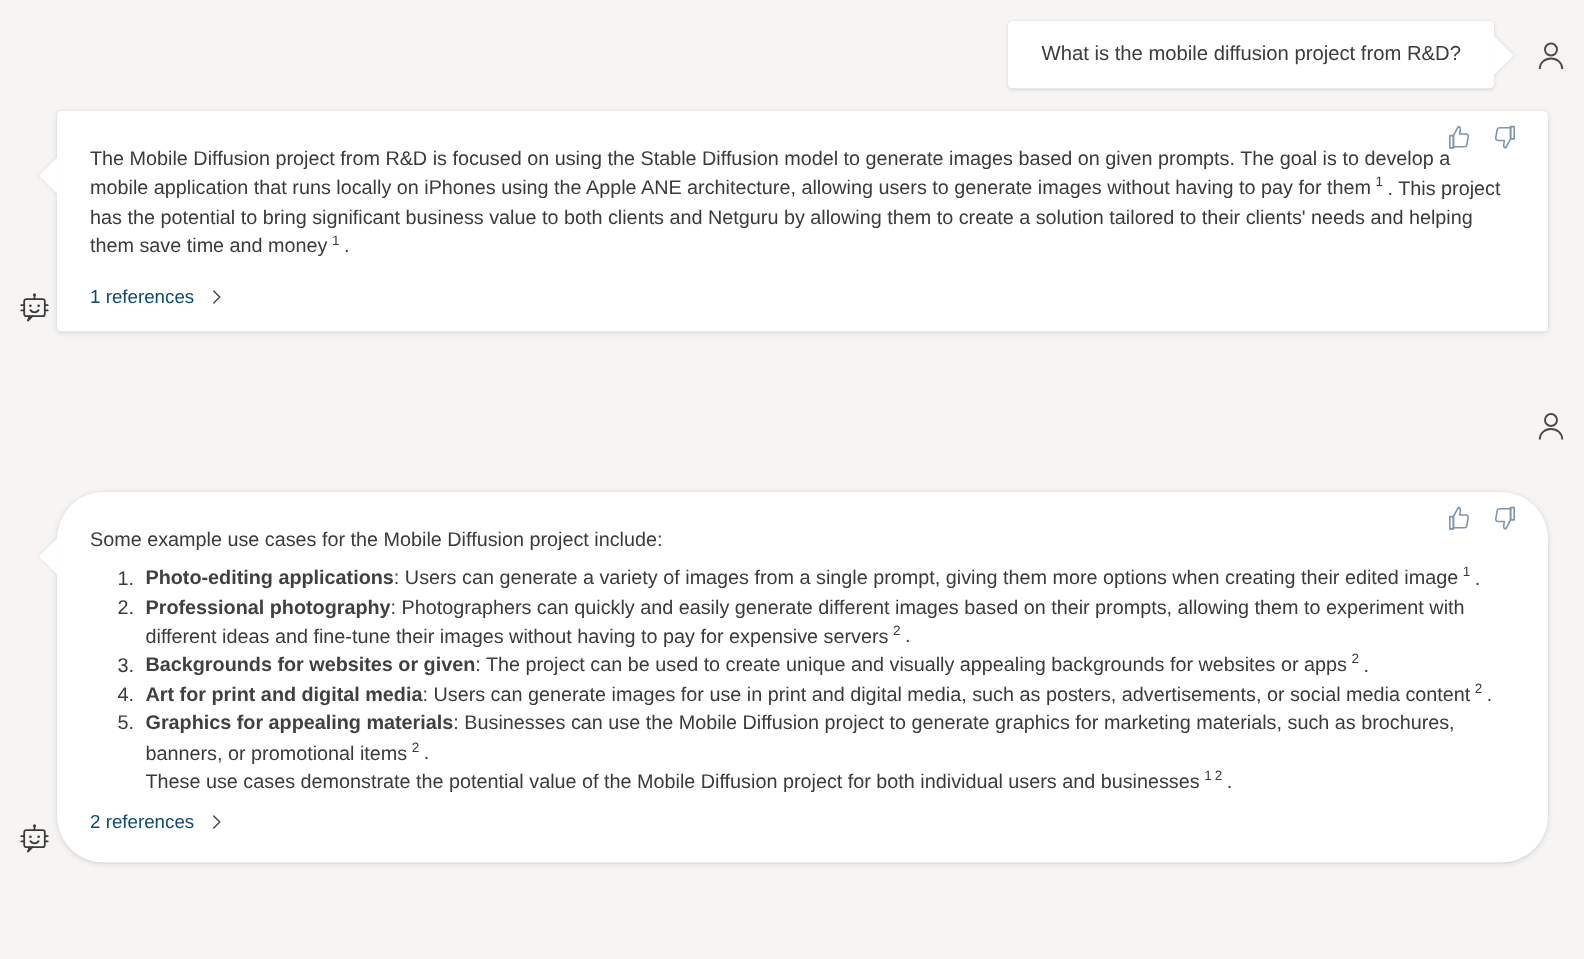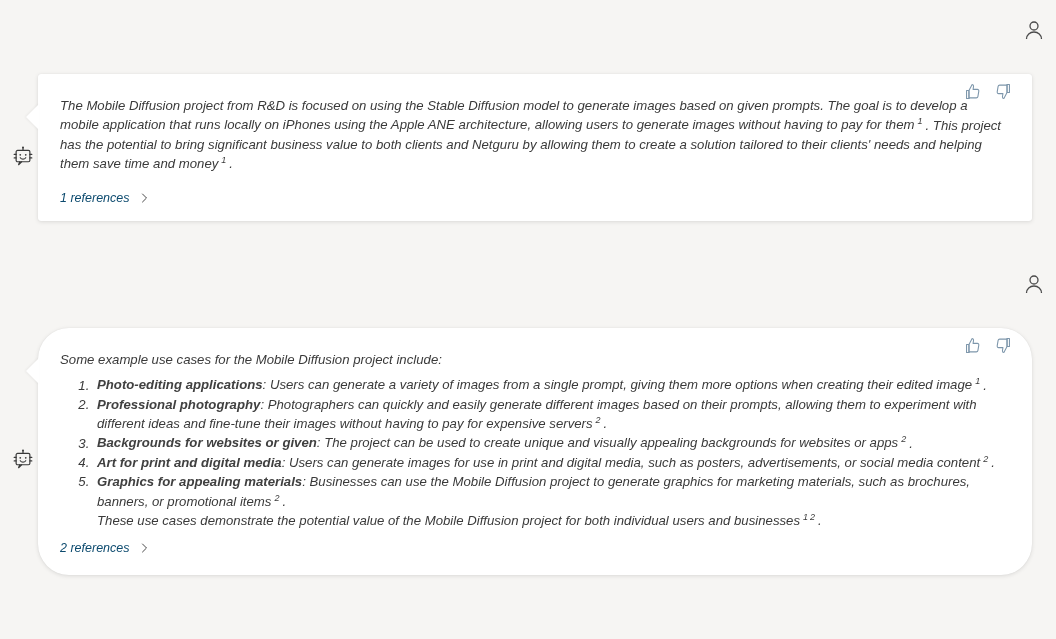--- a/index.html
+++ b/index.html
@@ -64,22 +64,21 @@
     display: flex;
     align-items: center;
     justify-content: center;
   }
 
   
   .bot-row {
     position: absolute;
     left: 0;
     display: flex;
-    align-items: center;
-    font-style: italic;
+    align-items: flex-end;
   }
 
   .bot-avatar {
     width: 30px;
     height: 30px;
     flex: 0 0 30px;
     margin-left: 8px;
     margin-top: 18px;
     display: flex;
     align-items: center;
@@ -161,20 +160,23 @@
     cursor: pointer;
   }
   .references .chev { line-height: 0; display:inline-block; }
 </style>
 </head>
 <body>
 
 <div class="chat">
 
   <div class="user-row" style="top:14px; right:0px;">
+    <div class="user-bubble">
+      <span>What is the mobile diffusion project from R&amp;D?</span>
+    </div>
     <div class="avatar">
       <svg width="24" height="24" viewBox="0 0 24 24" fill="none" stroke="#4a4a4a" stroke-width="1.3">
         <circle cx="12" cy="8" r="4"></circle>
         <path d="M4.5 21c0-4.2 3.4-7 7.5-7s7.5 2.8 7.5 7"></path>
       </svg>
     </div>
   </div>
 
   <div class="bot-row" style="top:74px; left:0px; width:1046px;">
     <div class="bot-avatar">

